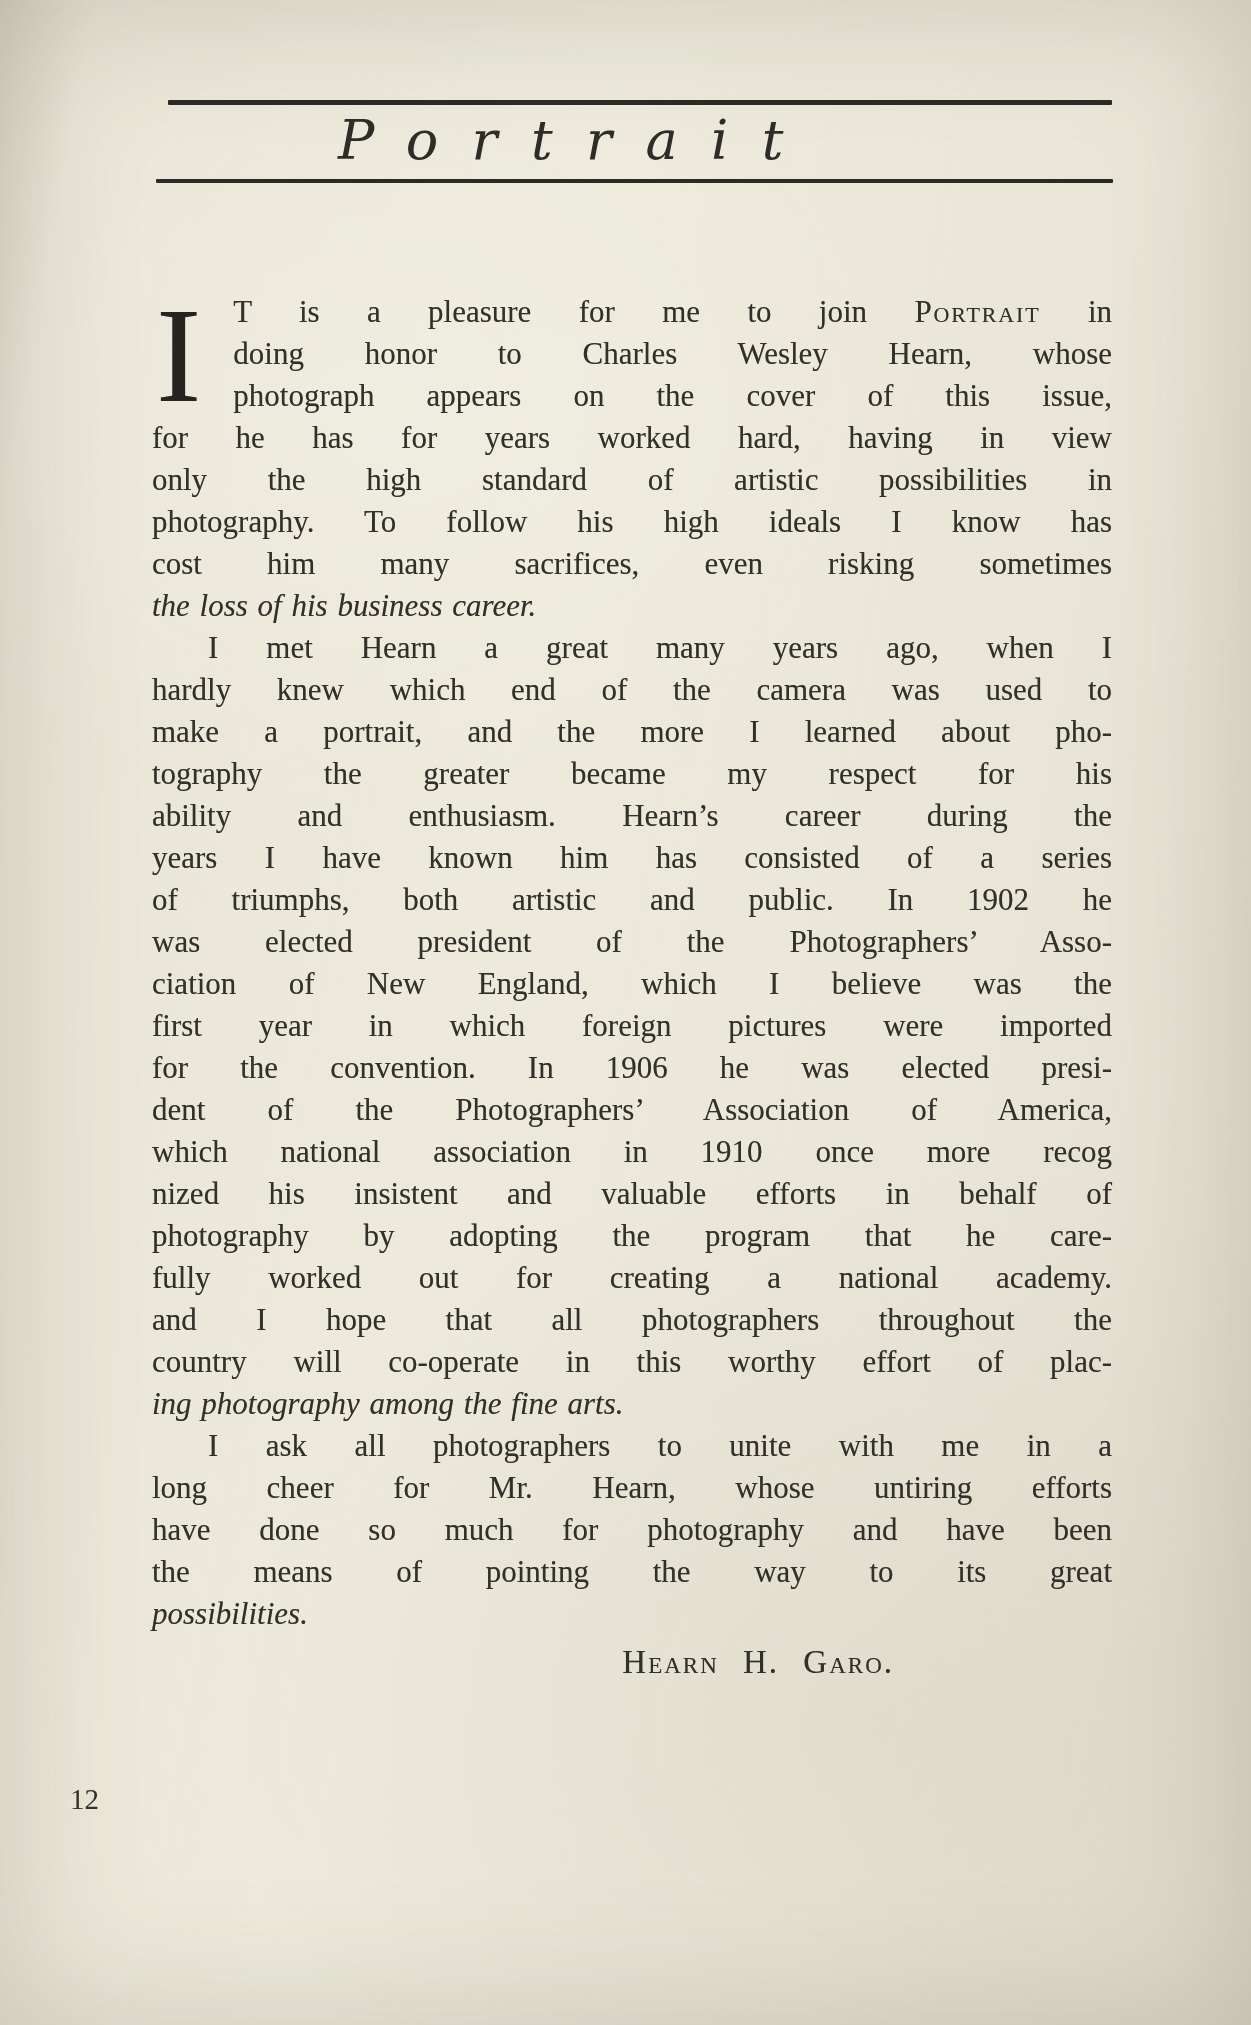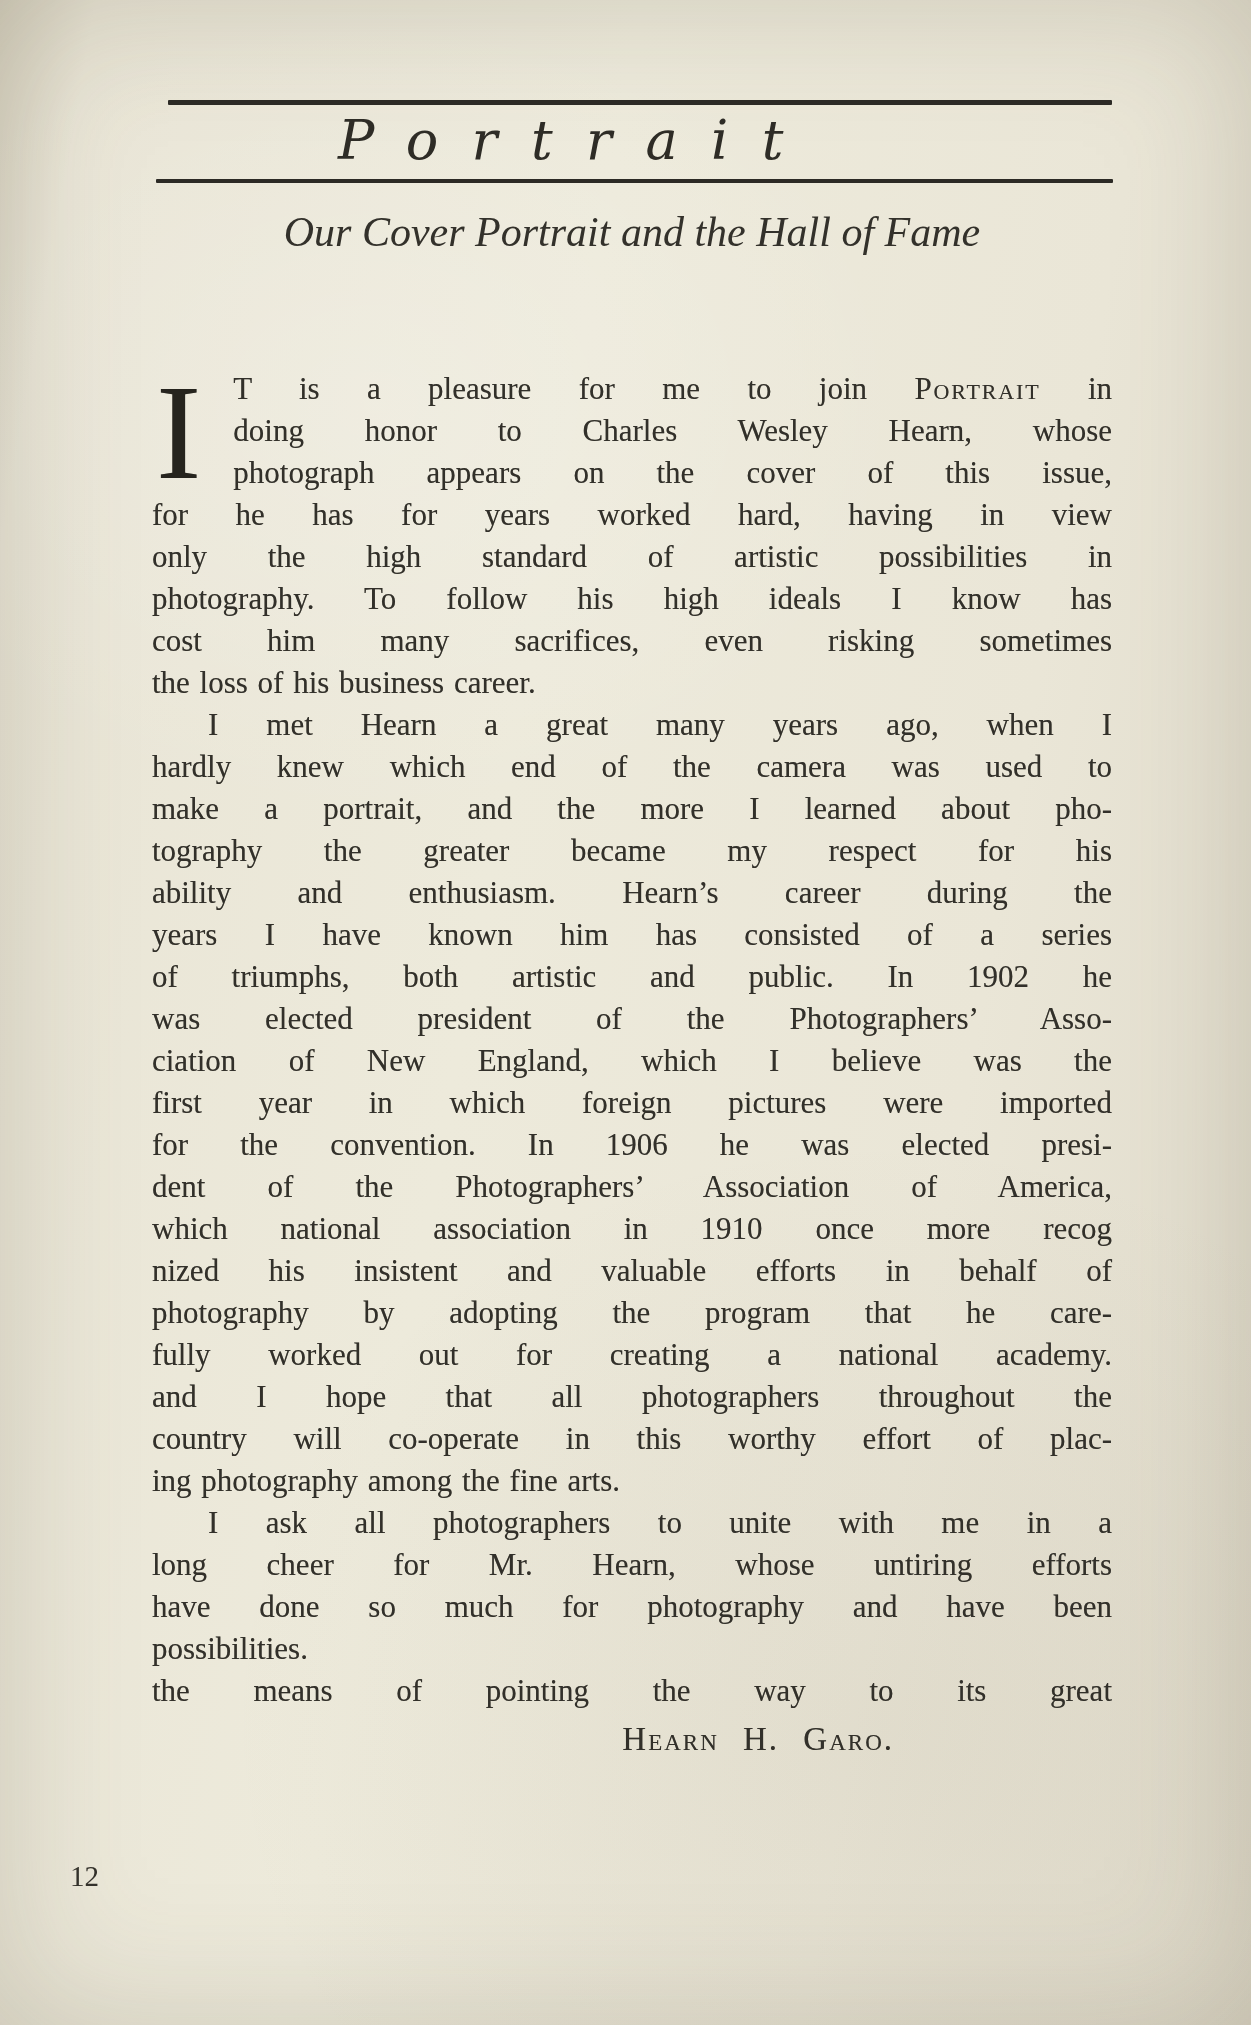--- a/index.html
+++ b/index.html
@@ -54,21 +54,21 @@
   .para { overflow: visible; }
   .dropcap {
     float: left;
     font-size: 136px;
     line-height: 108px;
     padding: 10px 32px 8px 4px;
     color: #26241e;
     font-weight: normal;
   }
   .line { text-align: justify; text-align-last: justify; }
-  .line.last { text-align-last: left; }
+  .line.last { text-align-last: left; font-style: italic; }
   .para.indented .line:first-child { text-indent: 56px; }
   .smallcaps { font-variant: small-caps; letter-spacing: 0.06em; }
   .signature {
     box-sizing: border-box;
     margin-left: 152px;
     width: 960px;
     padding-right: 218px;
     margin-top: 6px;
     text-align: right;
     font-variant: small-caps;
@@ -90,21 +90,20 @@
 <body>
 
 <div class="page">
 
   <header class="masthead">
     <div class="rule rule-top"></div>
     <div class="masthead-title">Portrait</div>
     <div class="rule rule-bottom"></div>
   </header>
 
-  <h1 class="article-title">Our Cover Portrait and the Hall of Fame</h1>
 
   <main class="article-body" id="article-body">
       <div class="para">
         <span class="dropcap">I</span>
         <div class="line">T is a pleasure for me to join <span class="smallcaps">Portrait</span> in</div>
         <div class="line">doing honor to Charles Wesley Hearn, whose</div>
         <div class="line">photograph appears on the cover of this issue,</div>
         <div class="line">for he has for years worked hard, having in view</div>
         <div class="line">only the high standard of artistic possibilities in</div>
         <div class="line">photography. To follow his high ideals I know has</div>
@@ -129,22 +128,22 @@
         <div class="line">photography by adopting the program that he care-</div>
         <div class="line">fully worked out for creating a national academy.</div>
         <div class="line">and I hope that all photographers throughout the</div>
         <div class="line">country will co-operate in this worthy effort of plac-</div>
         <div class="line last">ing photography among the fine arts.</div>
       </div>
       <div class="para indented">
         <div class="line">I ask all photographers to unite with me in a</div>
         <div class="line">long cheer for Mr. Hearn, whose untiring efforts</div>
         <div class="line">have done so much for photography and have been</div>
+        <div class="line">the means of pointing the way to its great</div>
         <div class="line last">possibilities.</div>
-        <div class="line">the means of pointing the way to its great</div>
       </div>
     </main>
 
   <div class="signature">Hearn H. Garo.</div>
 
   <footer class="page-number">12</footer>
 
 </div>
 
 </body></html>

